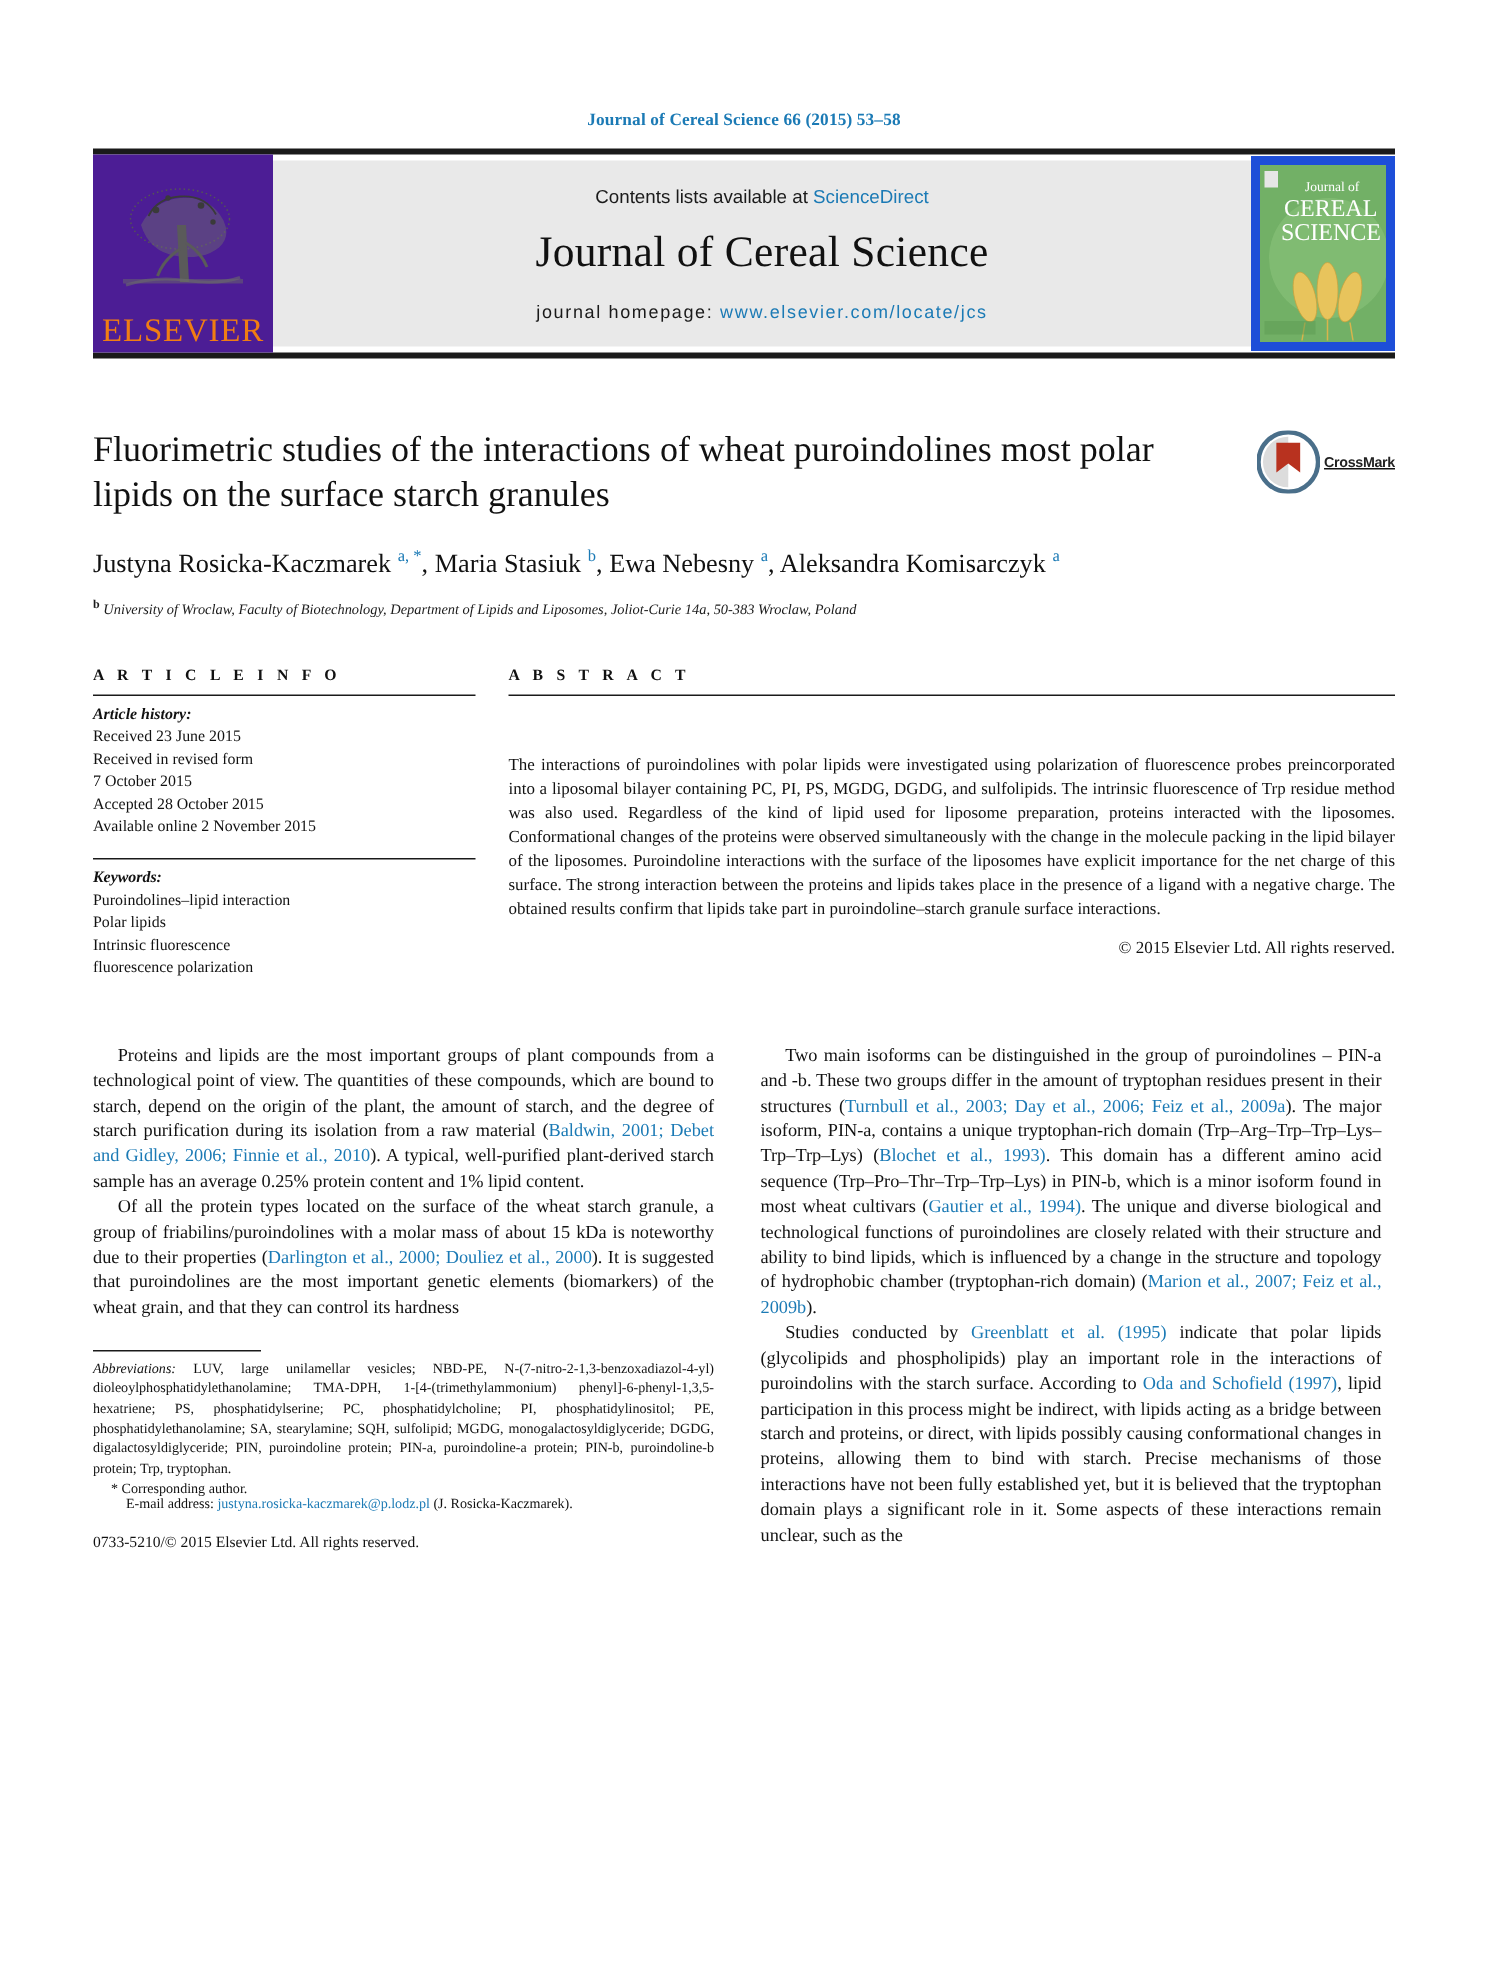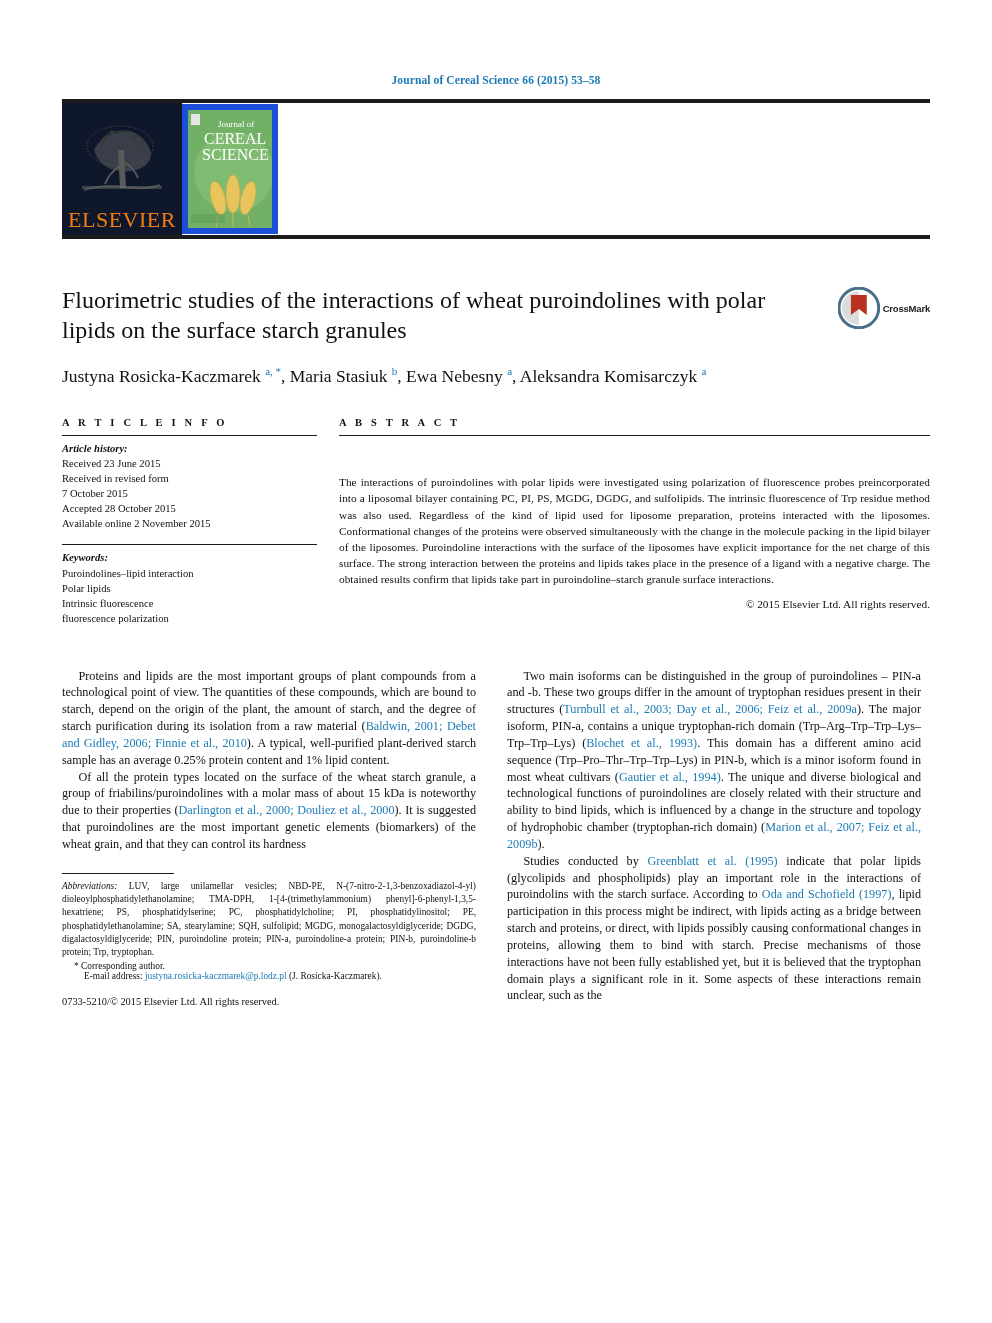--- a/index.html
+++ b/index.html
@@ -46,21 +46,21 @@
     background: #ffffff;
   }
   .elsevier-block {
     width: 120px;
     flex: 0 0 120px;
     display: flex;
     flex-direction: column;
     justify-content: flex-end;
     align-items: center;
     padding-bottom: 4px;
-    background: #0f172a;
+    background: #4c1d95;
   }
   .elsevier-tree { width: 96px; height: 88px; }
   .elsevier-word {
     font-family: "Liberation Serif", serif;
     color: #f07d13;
     font-size: 22px;
     letter-spacing: 0.5px;
     line-height: 1;
     margin-top: 1px;
   }
@@ -122,20 +122,21 @@
     color: #111;
   }
   .crossmark {
     position: absolute;
     right: 0;
     top: -2px;
     width: 92px;
     height: 50px;
     display: flex;
     align-items: center;
+    text-decoration: underline;
   }
   .cm-badge { width: 42px; height: 42px; }
   .cm-text {
     font-family: "Liberation Sans", sans-serif;
     font-size: 9.5px;
     font-weight: bold;
     color: #222;
     margin-left: 3px;
     letter-spacing: -.2px;
   }
@@ -250,20 +251,29 @@
           <path d="M10 70 q20-6 40-3 q22 3 36 -2" fill="none" stroke="#6a6a6a" stroke-width="2" opacity=".6"></path>
           <circle cx="30" cy="20" r="2.2" fill="#3a3a3a"></circle>
           <circle cx="60" cy="17" r="2.2" fill="#3a3a3a"></circle>
           <circle cx="38" cy="12" r="1.8" fill="#3a3a3a"></circle>
           <circle cx="68" cy="28" r="1.8" fill="#3a3a3a"></circle>
         </g>
       </svg>
       <div class="elsevier-word">ELSEVIER</div>
     </div>
 
+    <div class="journal-band">
+      <div class="contents-line">
+        <span>Contents lists available at </span><span class="sd">ScienceDirect</span>
+      </div>
+      <div class="journal-name">Journal of Cereal Science</div>
+      <div class="homepage-line">
+        <span>journal homepage: </span><span class="url">www.elsevier.com/locate/jcs</span>
+      </div>
+    </div>
 
     <div class="cover-block">
       <div class="cover-img">
         <svg viewBox="0 0 86 118" width="86" height="118">
           <rect x="0" y="0" width="86" height="118" fill="#72b066"></rect>
           <circle cx="46" cy="62" r="40" fill="#8cc47c" opacity=".55"></circle>
           <rect x="3" y="4" width="9" height="11" fill="#e6e6e6"></rect>
           <text x="30" y="17" font-family="Liberation Serif, serif" font-size="9" fill="#ffffff">Journal of</text>
           <text x="16" y="34" font-family="Liberation Serif, serif" font-size="16" fill="#ffffff">CEREAL</text>
           <text x="14" y="50" font-family="Liberation Serif, serif" font-size="16" fill="#ffffff">SCIENCE</text>
@@ -286,25 +296,29 @@
   <div class="title-area">
     <div class="crossmark">
       <svg class="cm-badge" viewBox="0 0 42 42">
         <circle cx="21" cy="21" r="20" fill="#ffffff" stroke="#4a6f8a" stroke-width="3"></circle>
         <path d="M21 4 a17 17 0 0 0 0 34 z" fill="#3f3f3f" opacity=".18"></path>
         <path d="M13 8 h16 v20 l-8 -6 l-8 6 z" fill="#b8321f"></path>
       </svg>
       <span class="cm-text">CrossMark</span>
     </div>
 
-    <h1 class="title">Fluorimetric studies of the interactions of wheat puroindolines with polar lipids on the surface starch granules</h1>
+    <h1 class="title">Fluorimetric studies of the interactions of wheat puroindolines most polar lipids on the surface starch granules</h1>
 
     <div class="authors">Justyna Rosicka-Kaczmarek <sup>a, *</sup>, Maria Stasiuk <sup>b</sup>, Ewa Nebesny <sup>a</sup>, Aleksandra Komisarczyk <sup>a</sup></div>
 
     <div class="affils">
+      <p class="affil-line">
+        <sup class="af">b</sup>
+        <span>University of Wroclaw, Faculty of Biotechnology, Department of Lipids and Liposomes, Joliot-Curie 14a, 50-383 Wroclaw, Poland</span>
+      </p>
     </div>
   </div>
 
   <div class="info-abstract">
 
     <div class="col-info">
       <div class="sec-label">A R T I C L E   I N F O</div>
       <div class="rule"></div>
       <div class="info-group">
         <div class="hdr">Article history:</div>

